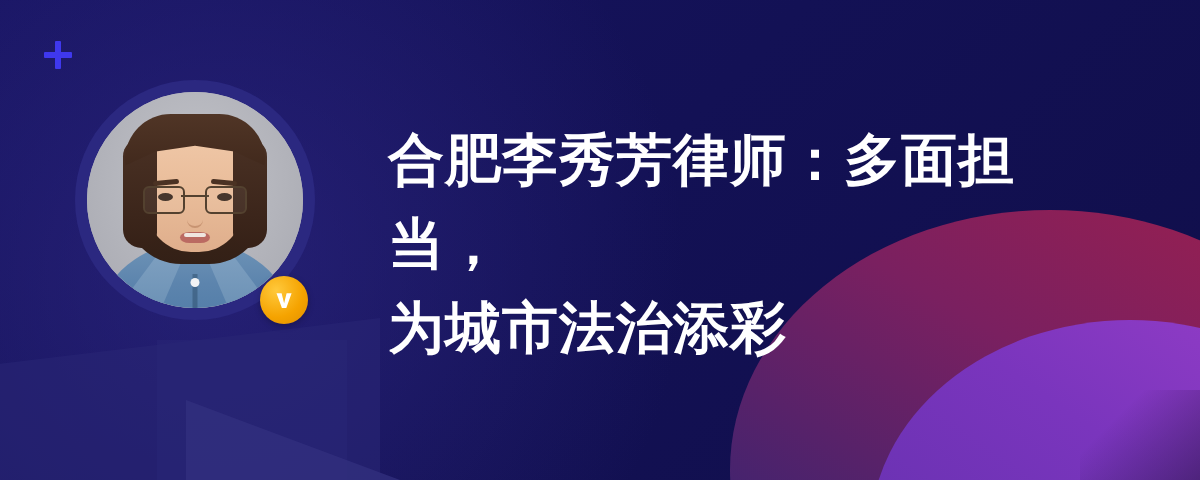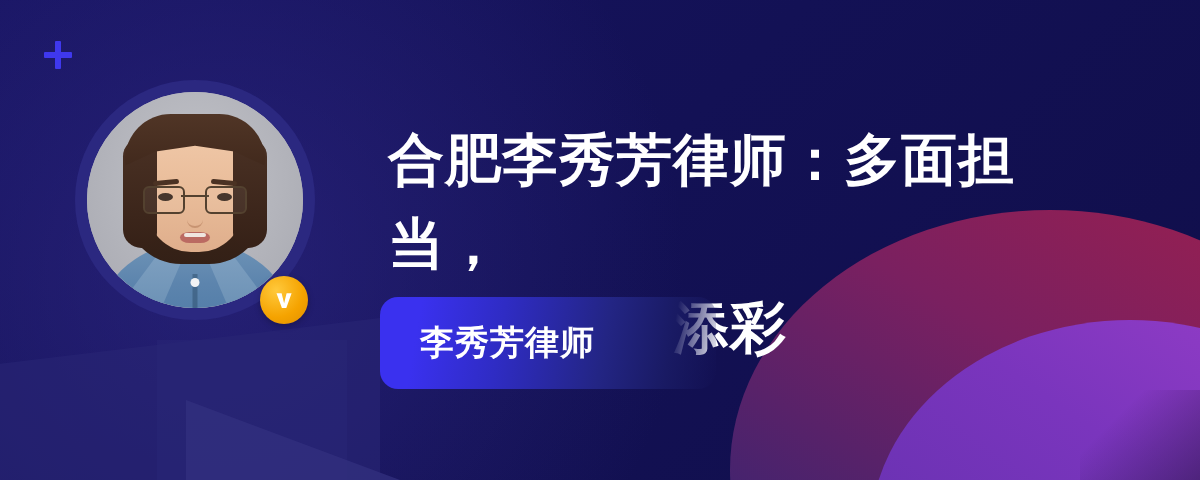--- a/index.html
+++ b/index.html
@@ -392,17 +392,14 @@
     <div class="verified-badge">
       <svg width="30" height="30" viewBox="0 0 30 30" aria-hidden="true">
         <path d="M7.5 8.2 L12.6 8.2 L15.1 18.3 L17.6 8.2 L22.6 8.2 L17.3 23.0 L12.9 23.0 Z" fill="#ffffff"></path>
       </svg>
     </div>
   </div>
 
   <div class="headline">合肥李秀芳律师：多面担当，
 为城市法治添彩</div>
 
-  <div class="name-chip">
-    <span class="name-chip-label">李秀芳律师</span>
-  </div>
 
 </div>
 
 </body></html>

